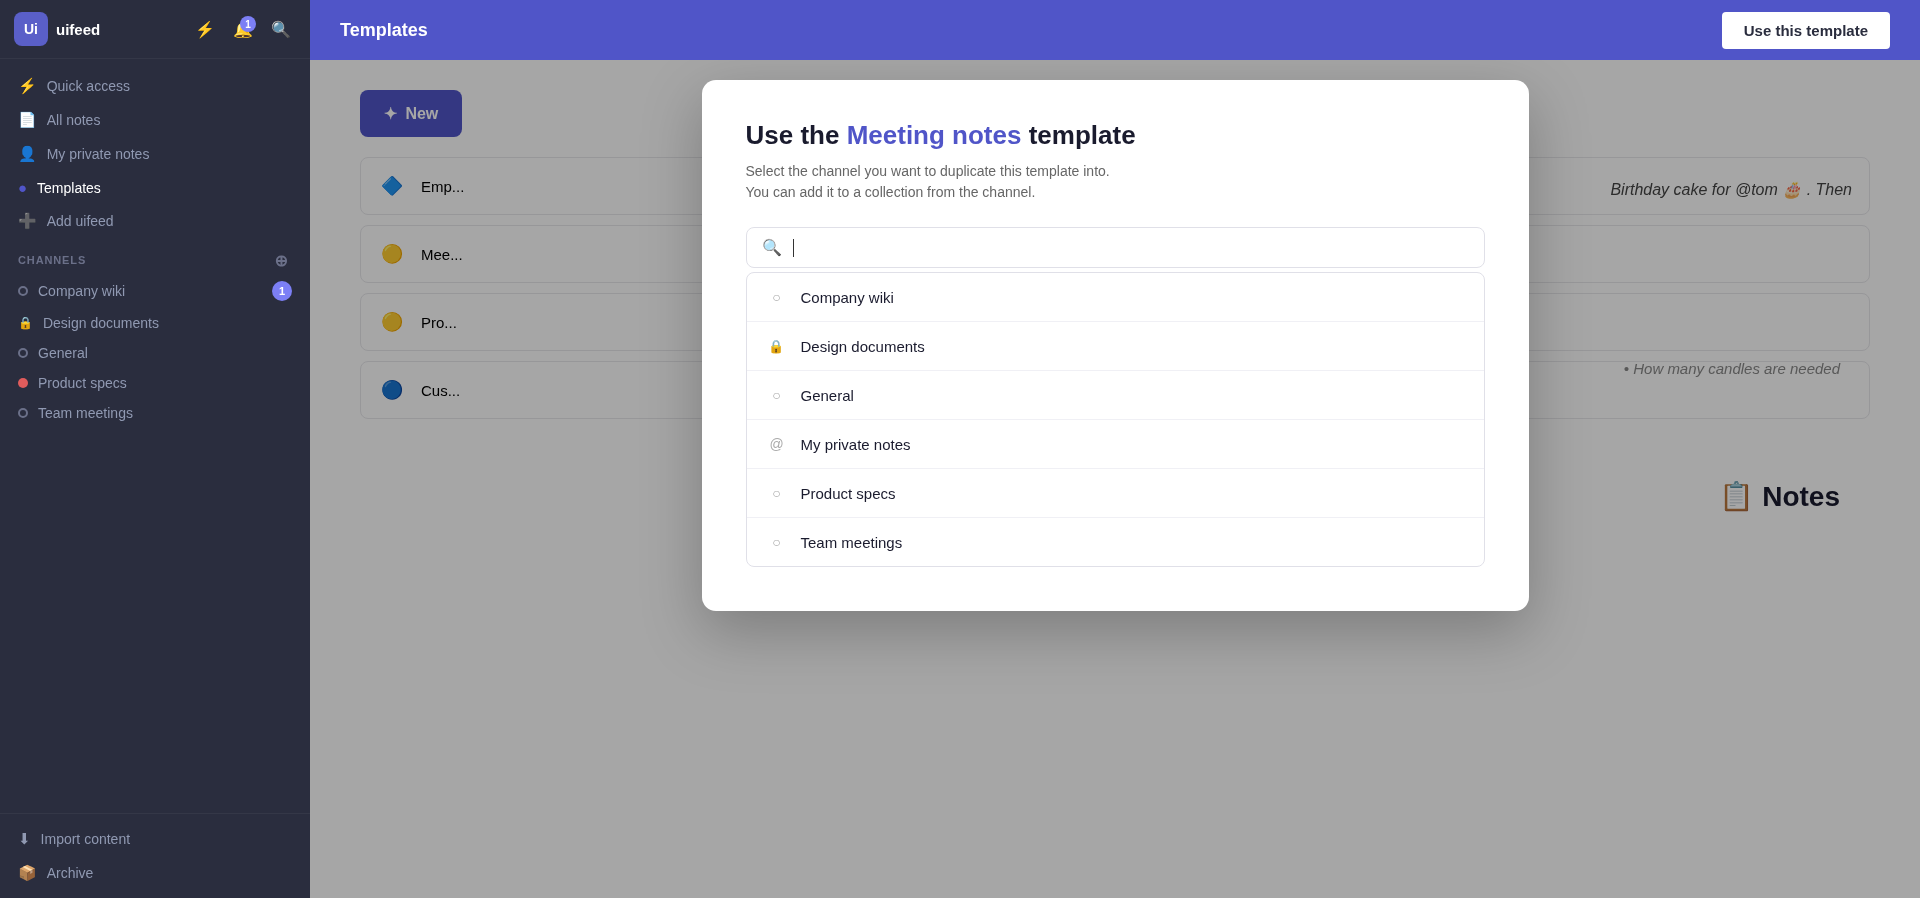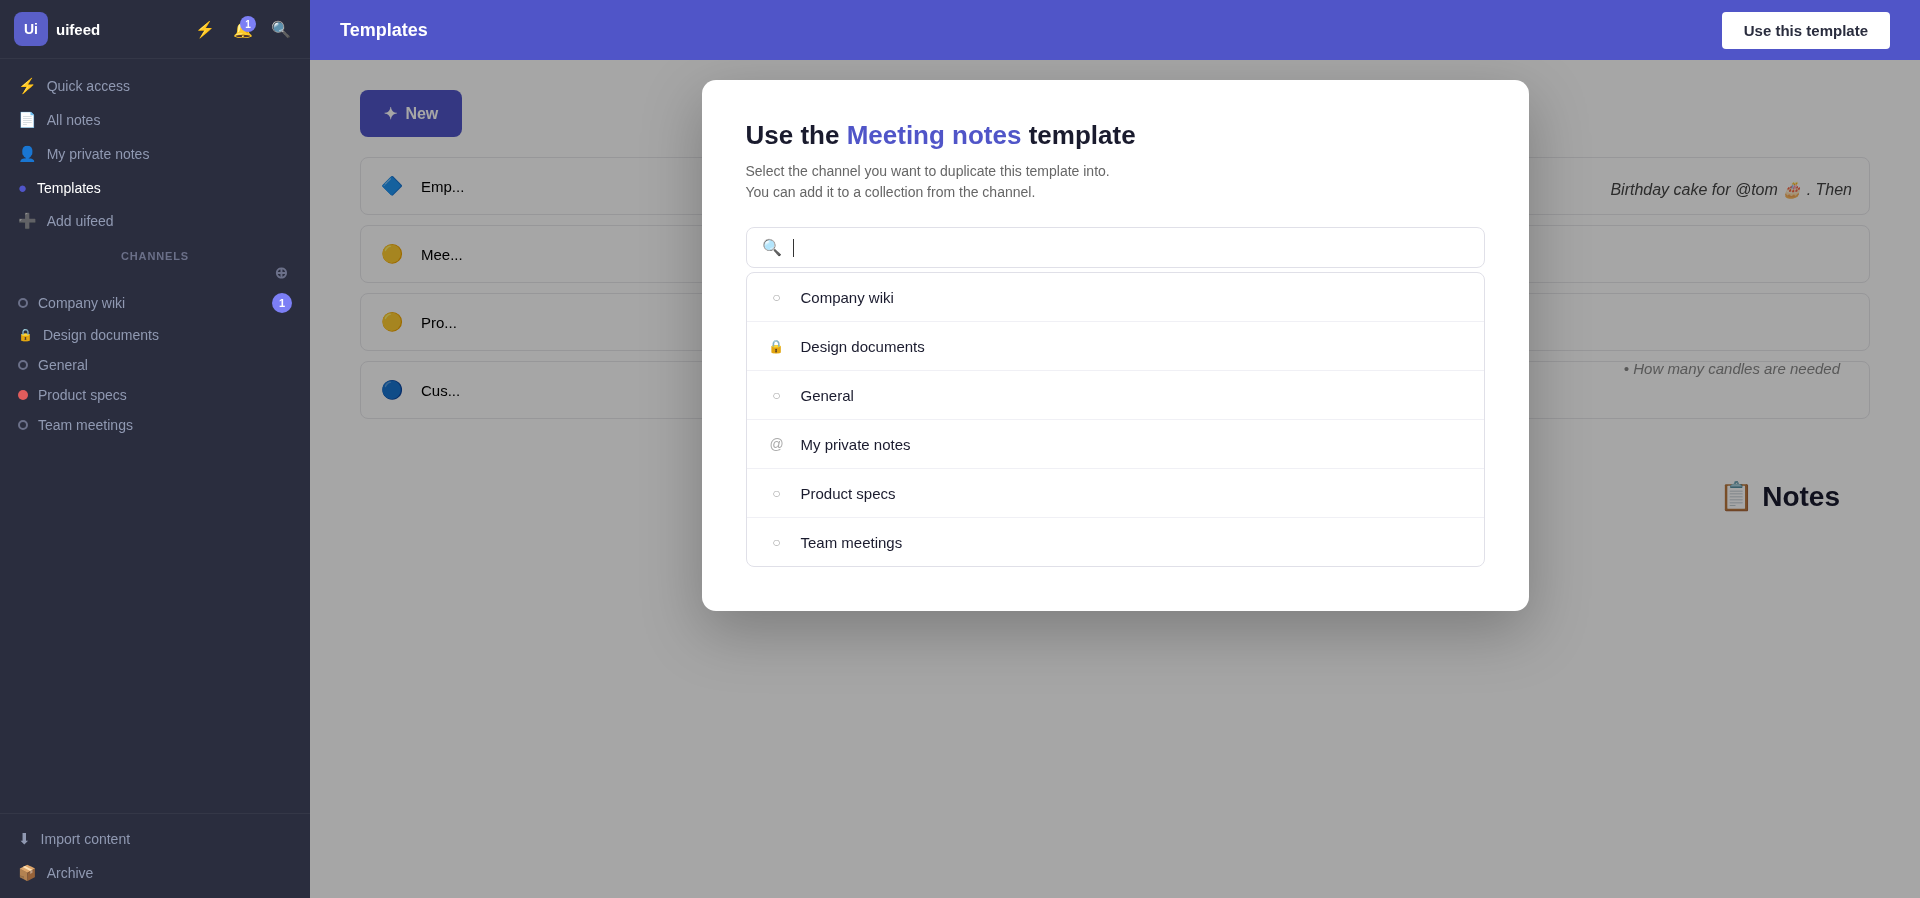--- a/index.html
+++ b/index.html
@@ -98,21 +98,20 @@
 
     .sidebar-section-header {
       display: flex;
       align-items: center;
       padding: 12px 18px 4px 18px;
       font-size: 11px;
       font-weight: 700;
       letter-spacing: 0.08em;
       color: #6b7089;
       text-transform: uppercase;
-      flex-direction: column;
     }
 
     .sidebar-section-header .add-btn {
       margin-left: auto;
       width: 20px;
       height: 20px;
       display: flex;
       align-items: center;
       justify-content: center;
       border-radius: 4px;

